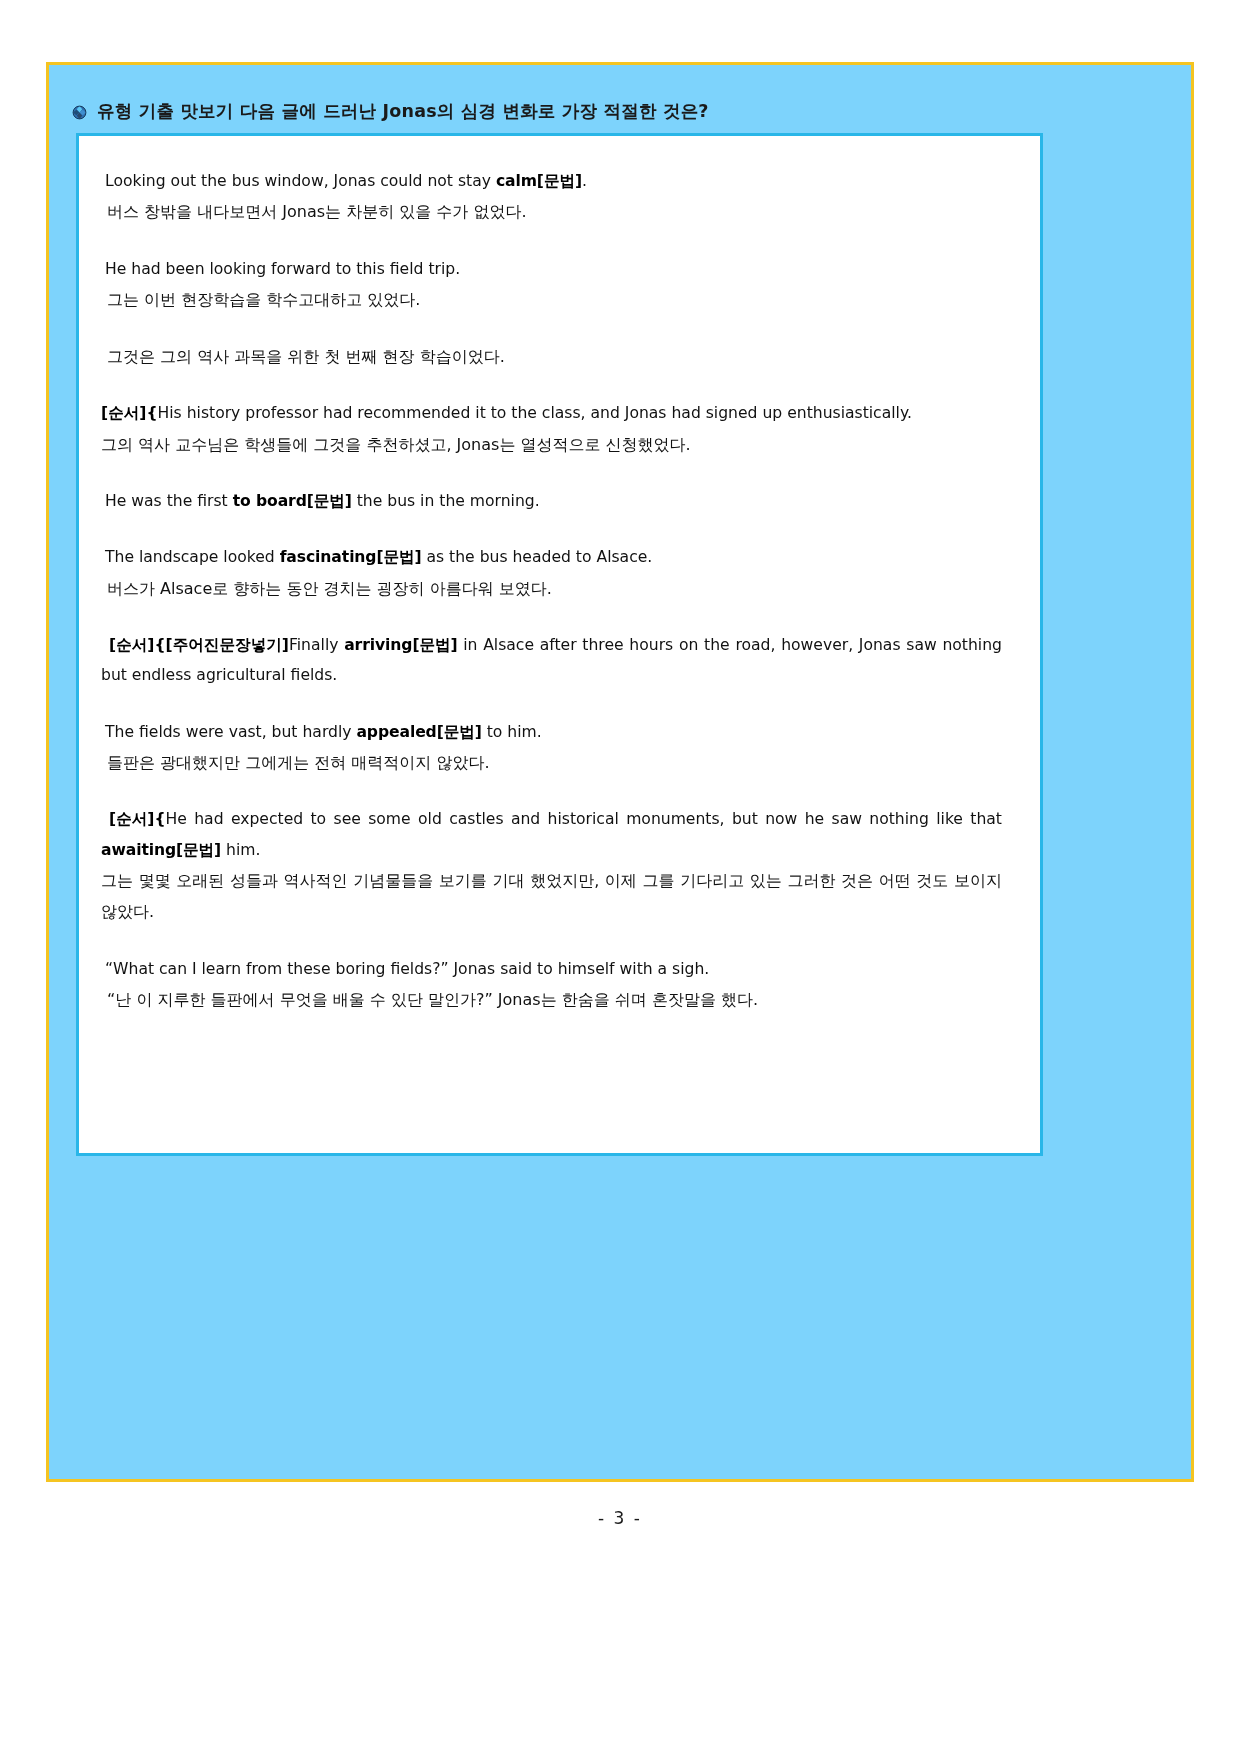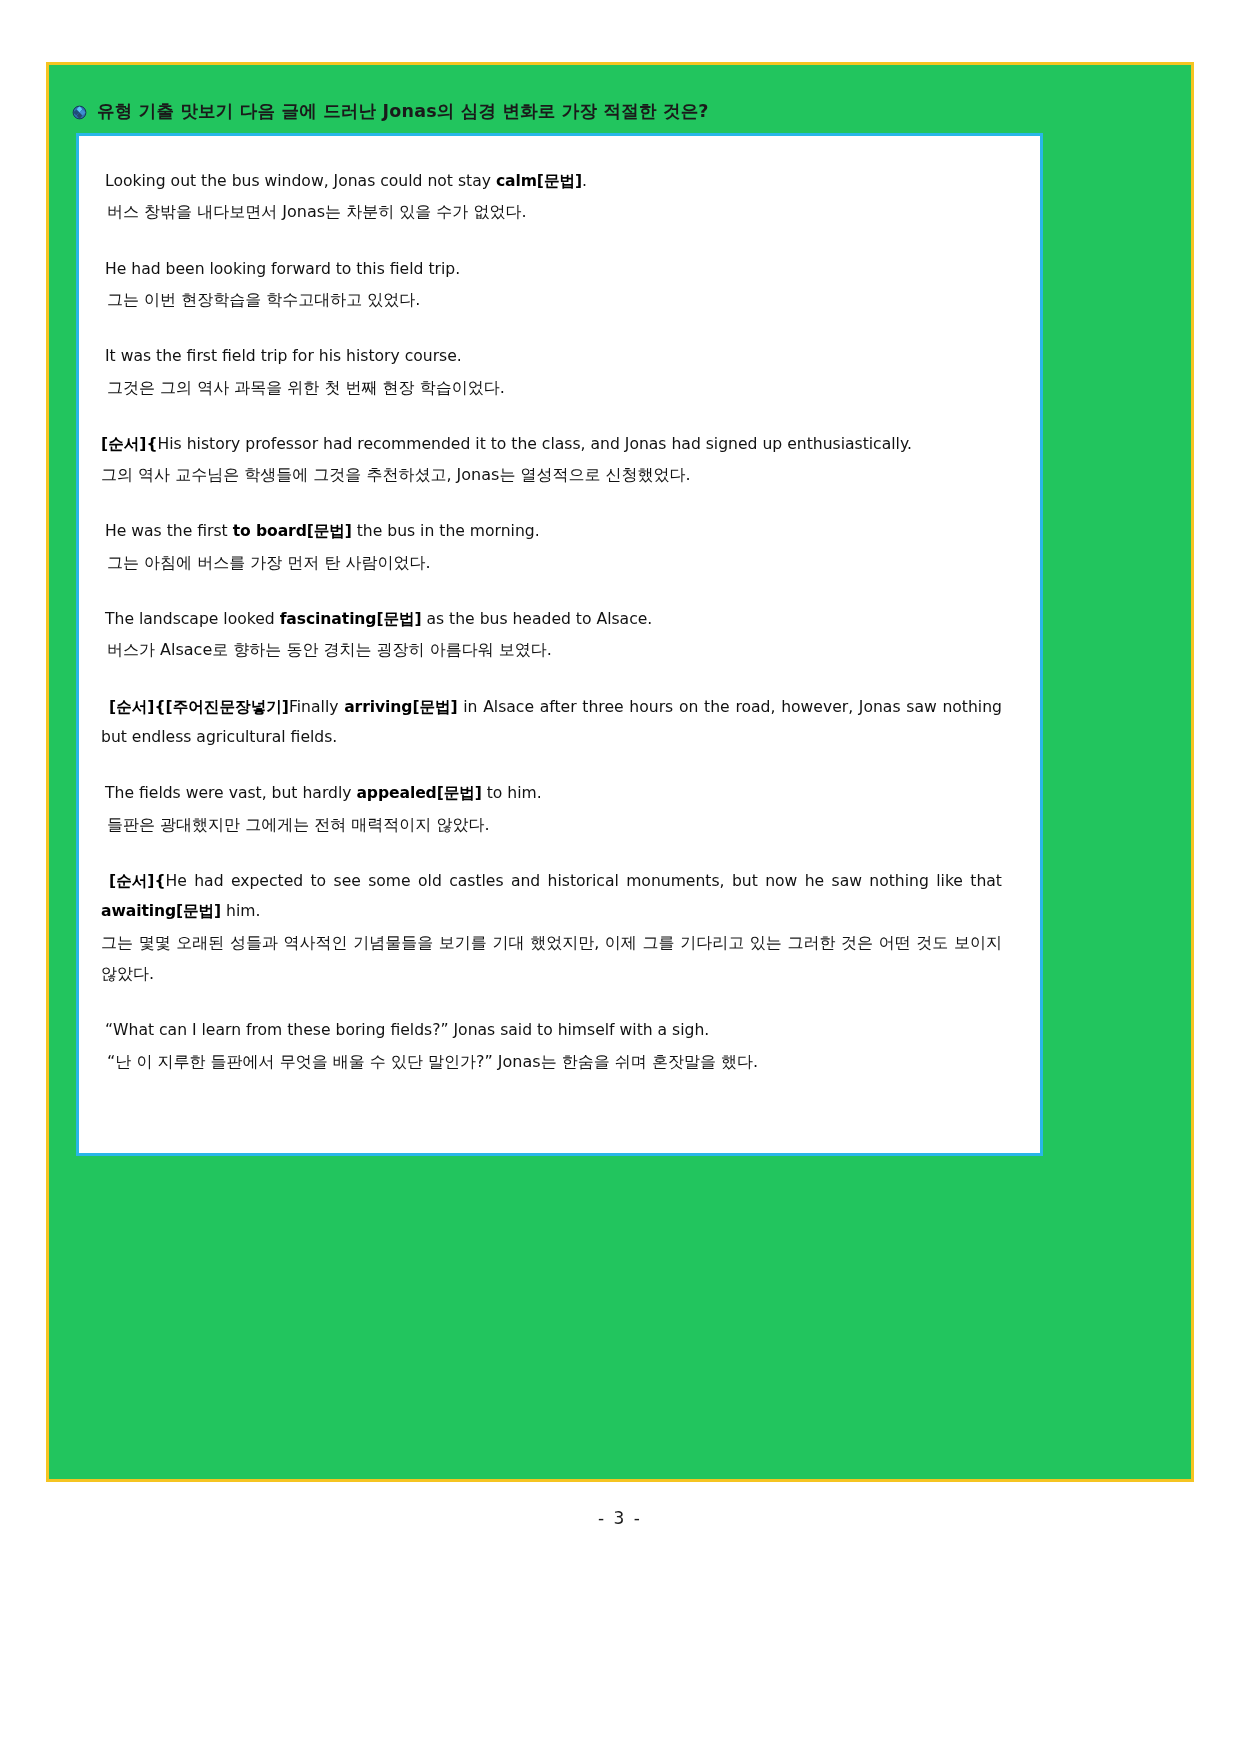--- a/index.html
+++ b/index.html
@@ -17,21 +17,21 @@
 
   
   #page-frame {
     position: absolute;
     left: 46px;
     top: 62px;
     width: 1148px;
     height: 1420px;
     border: 3px solid #f5c421;
     box-sizing: border-box;
-    background: #22c55e;
+    background: #7dd3fc;
   }
 
   
   #title-row {
     position: absolute;
     left: 22px;
     top: 34px;
     display: flex;
     align-items: center;
     gap: 9px;
@@ -150,32 +150,30 @@
       <span class="line-en"><span class="seq"></span><span>Looking out the bus window, Jonas could not stay </span><span class="kw">calm[문법]</span><span>.</span></span>
       <span class="line-ko">버스 창밖을 내다보면서 Jonas는 차분히 있을 수가 없었다.</span>
     </div>
 
     <div class="para">
       <span class="line-en"><span class="seq"></span><span>He had been looking forward to this field trip.</span><span class="kw"></span><span></span></span>
       <span class="line-ko">그는 이번 현장학습을 학수고대하고 있었다.</span>
     </div>
 
     <div class="para">
-      <span class="line-en"><span class="seq"></span><span>It was the first field trip for his history course.</span><span class="kw"></span><span></span></span>
       <span class="line-ko">그것은 그의 역사 과목을 위한 첫 번째 현장 학습이었다.</span>
     </div>
 
     <div class="para wrap">
       <span class="line-en"><span class="seq">[순서]{</span><span>His history professor had recommended it to the class, and Jonas had signed up enthusiastically.</span><span class="kw"></span><span></span></span>
       <span class="line-ko">그의 역사 교수님은 학생들에 그것을 추천하셨고, Jonas는 열성적으로 신청했었다.</span>
     </div>
 
     <div class="para">
       <span class="line-en"><span class="seq"></span><span>He was the first </span><span class="kw">to board[문법]</span><span> the bus in the morning.</span></span>
-      <span class="line-ko">그는 아침에 버스를 가장 먼저 탄 사람이었다.</span>
     </div>
 
     <div class="para">
       <span class="line-en"><span class="seq"></span><span>The landscape looked </span><span class="kw">fascinating[문법]</span><span> as the bus headed to Alsace.</span></span>
       <span class="line-ko">버스가 Alsace로 향하는 동안 경치는 굉장히 아름다워 보였다.</span>
     </div>
 
     <div class="para wrap">
       <span class="line-en"><span class="seq indent">[순서]{[주어진문장넣기]</span><span>Finally </span><span class="kw">arriving[문법]</span><span> in Alsace after three hours on the road, however, Jonas saw nothing but endless agricultural fields.</span></span>
     </div>

